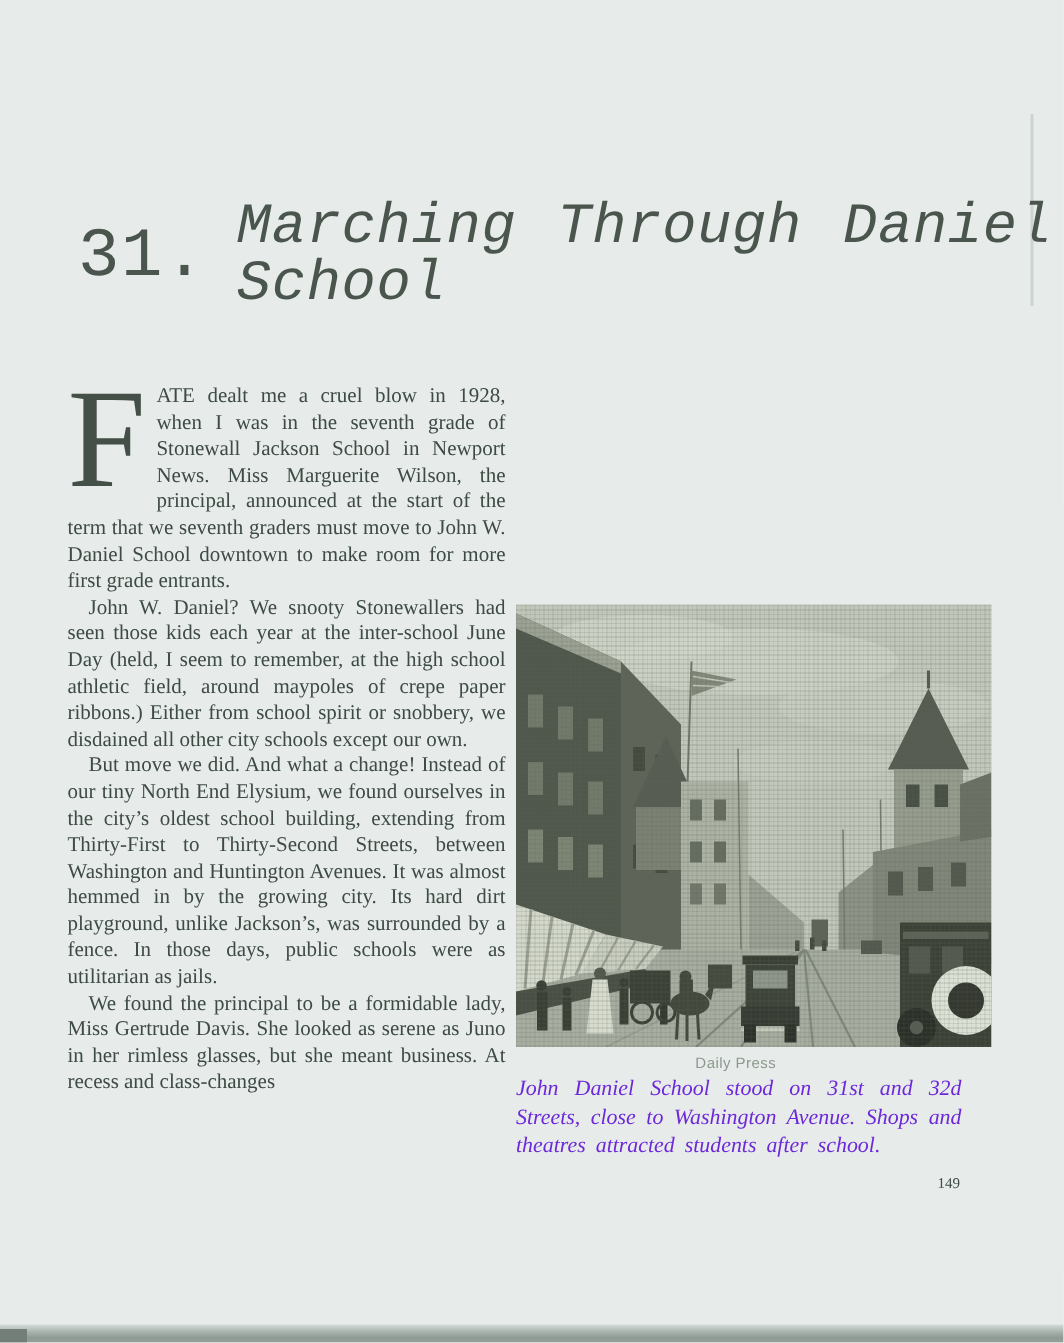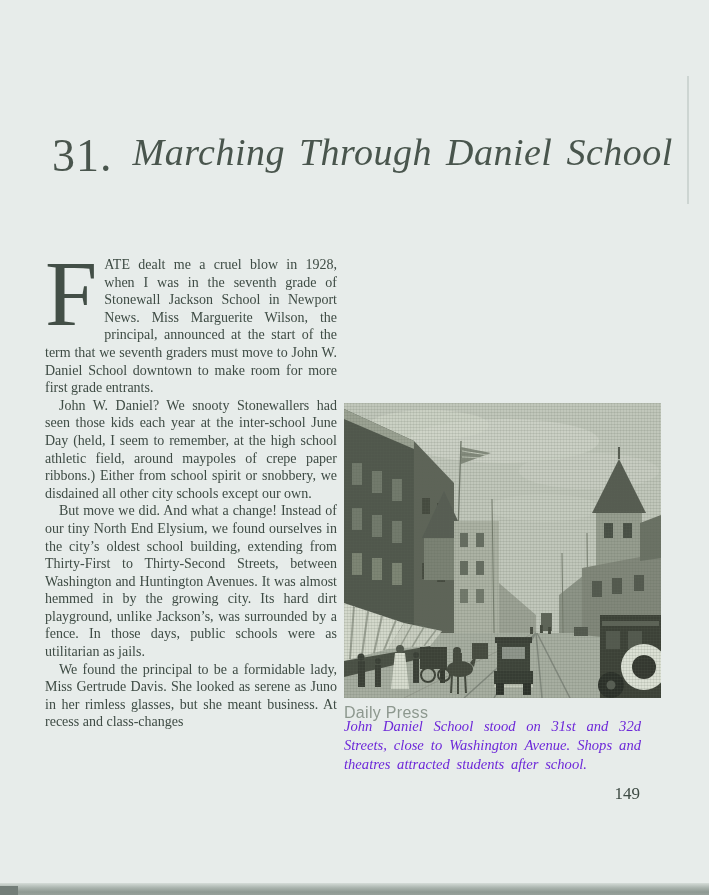--- a/index.html
+++ b/index.html
@@ -25,22 +25,23 @@
     position: absolute; left: 0; top: 883px;
     width: 709px; height: 12px;
     background: linear-gradient(180deg, #d5dcd8 0%, #aab4ae 40%, #8e9993 75%, #97a19b 100%);
   }
   .bottom-corner {
     position: absolute; left: 0; top: 886px;
     width: 18px; height: 9px; background: #737e79;
   }
   .chapter-heading {
     position: absolute; left: 52px; top: 133px;
-    display: flex; align-items: flex-start; gap: 20px;
+    display: flex; align-items: center; gap: 20px;
     color: #49554d;
+    font-family: Liberation Mono, monospace;
   }
   .chapter-number {
     font-size: 46px; letter-spacing: 1px; line-height: 1;
   }
   .chapter-title {
     font-size: 38px; font-style: italic; line-height: 1;
     letter-spacing: .5px; word-spacing: 4px;
   }
   .col {
     position: absolute; top: 256px;
@@ -71,35 +72,35 @@
   .photo svg { display: block; }
   .grain {
     position: absolute; left: 0; top: 0; right: 0; bottom: 0;
     background:
       repeating-linear-gradient(0deg,  rgba(90,100,85,.14) 0 1px, transparent 1px 3px),
       repeating-linear-gradient(90deg, rgba(90,100,85,.10) 0 1px, transparent 1px 3px);
     pointer-events: none;
   }
   .photo-credit {
     position: absolute; left: 344px; top: 704px; width: 293px;
-    text-align: left;
+    text-align: center;
     font-family: "Liberation Sans", sans-serif;
-    font-size: 16px; color: #8d988f; letter-spacing: .3px;
+    font-size: 10px; color: #8d988f; letter-spacing: .3px;
   }
   .photo-caption {
     position: absolute; left: 344px; top: 717px; width: 297px;
     margin: 0;
     font-size: 14.6px; font-style: italic; line-height: 18.8px;
     text-align: justify; word-spacing: 3px;
     color: #6d28d9;
   }
   .page-number {
     position: absolute; left: 344px; top: 784px; width: 296px;
     text-align: right;
-    font-size: 17px; color: #3e4b44;
+    font-size: 10px; color: #3e4b44;
   }
 </style>
 </head>
 <body>
 
 <div class="page">
 
   <div class="edge-line"></div>
 
   <header class="chapter-heading">

